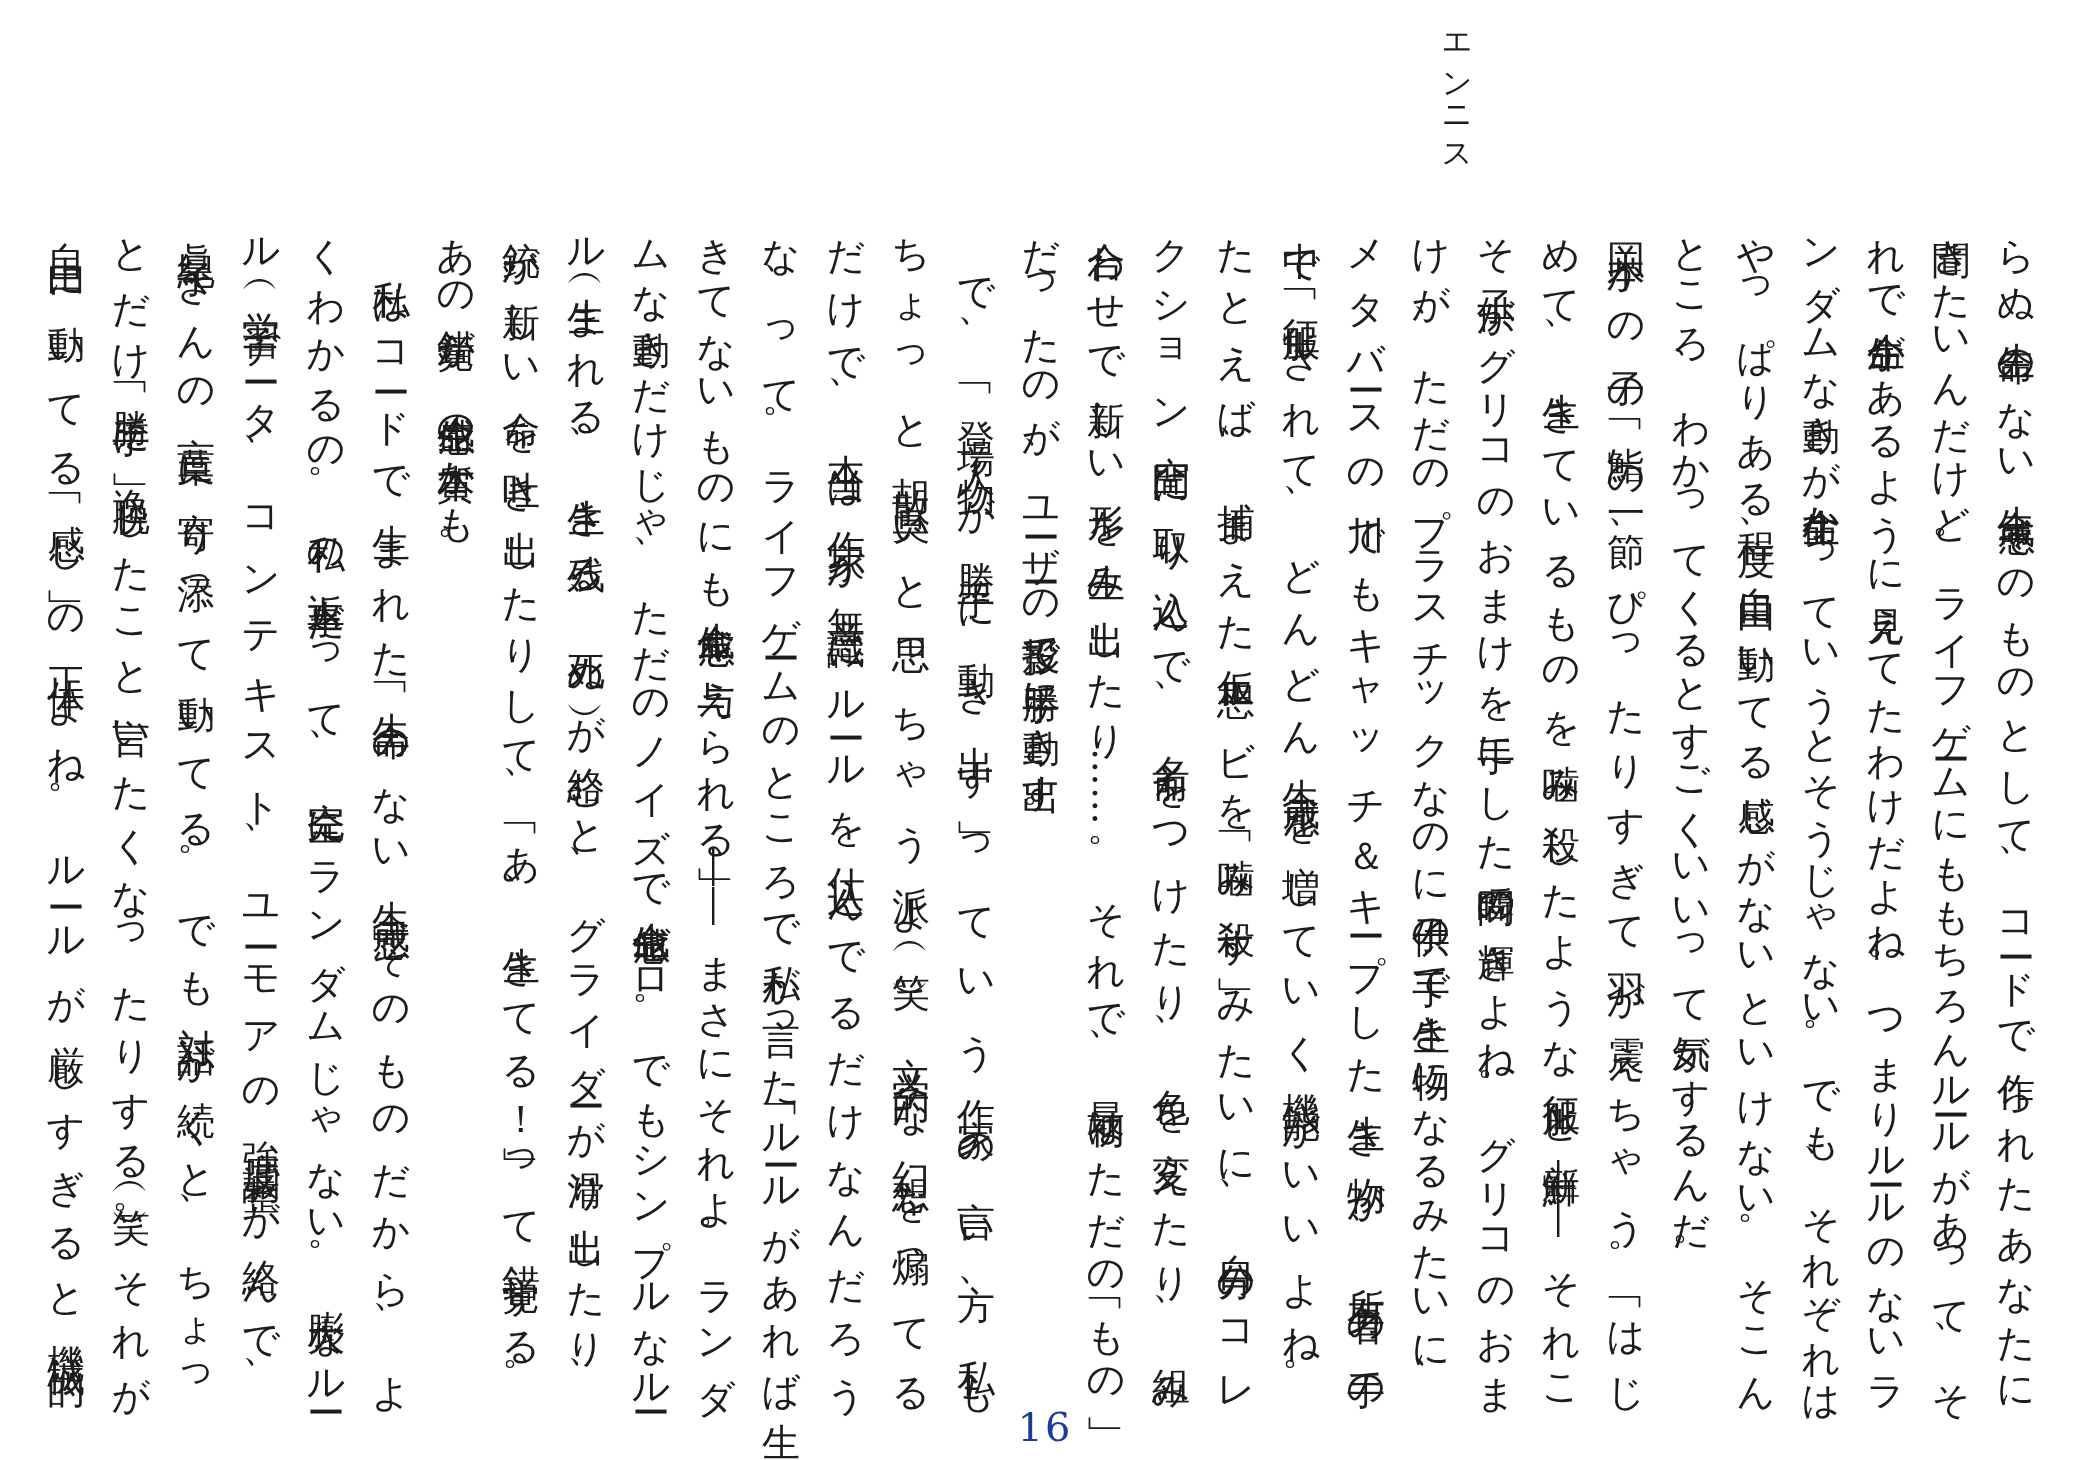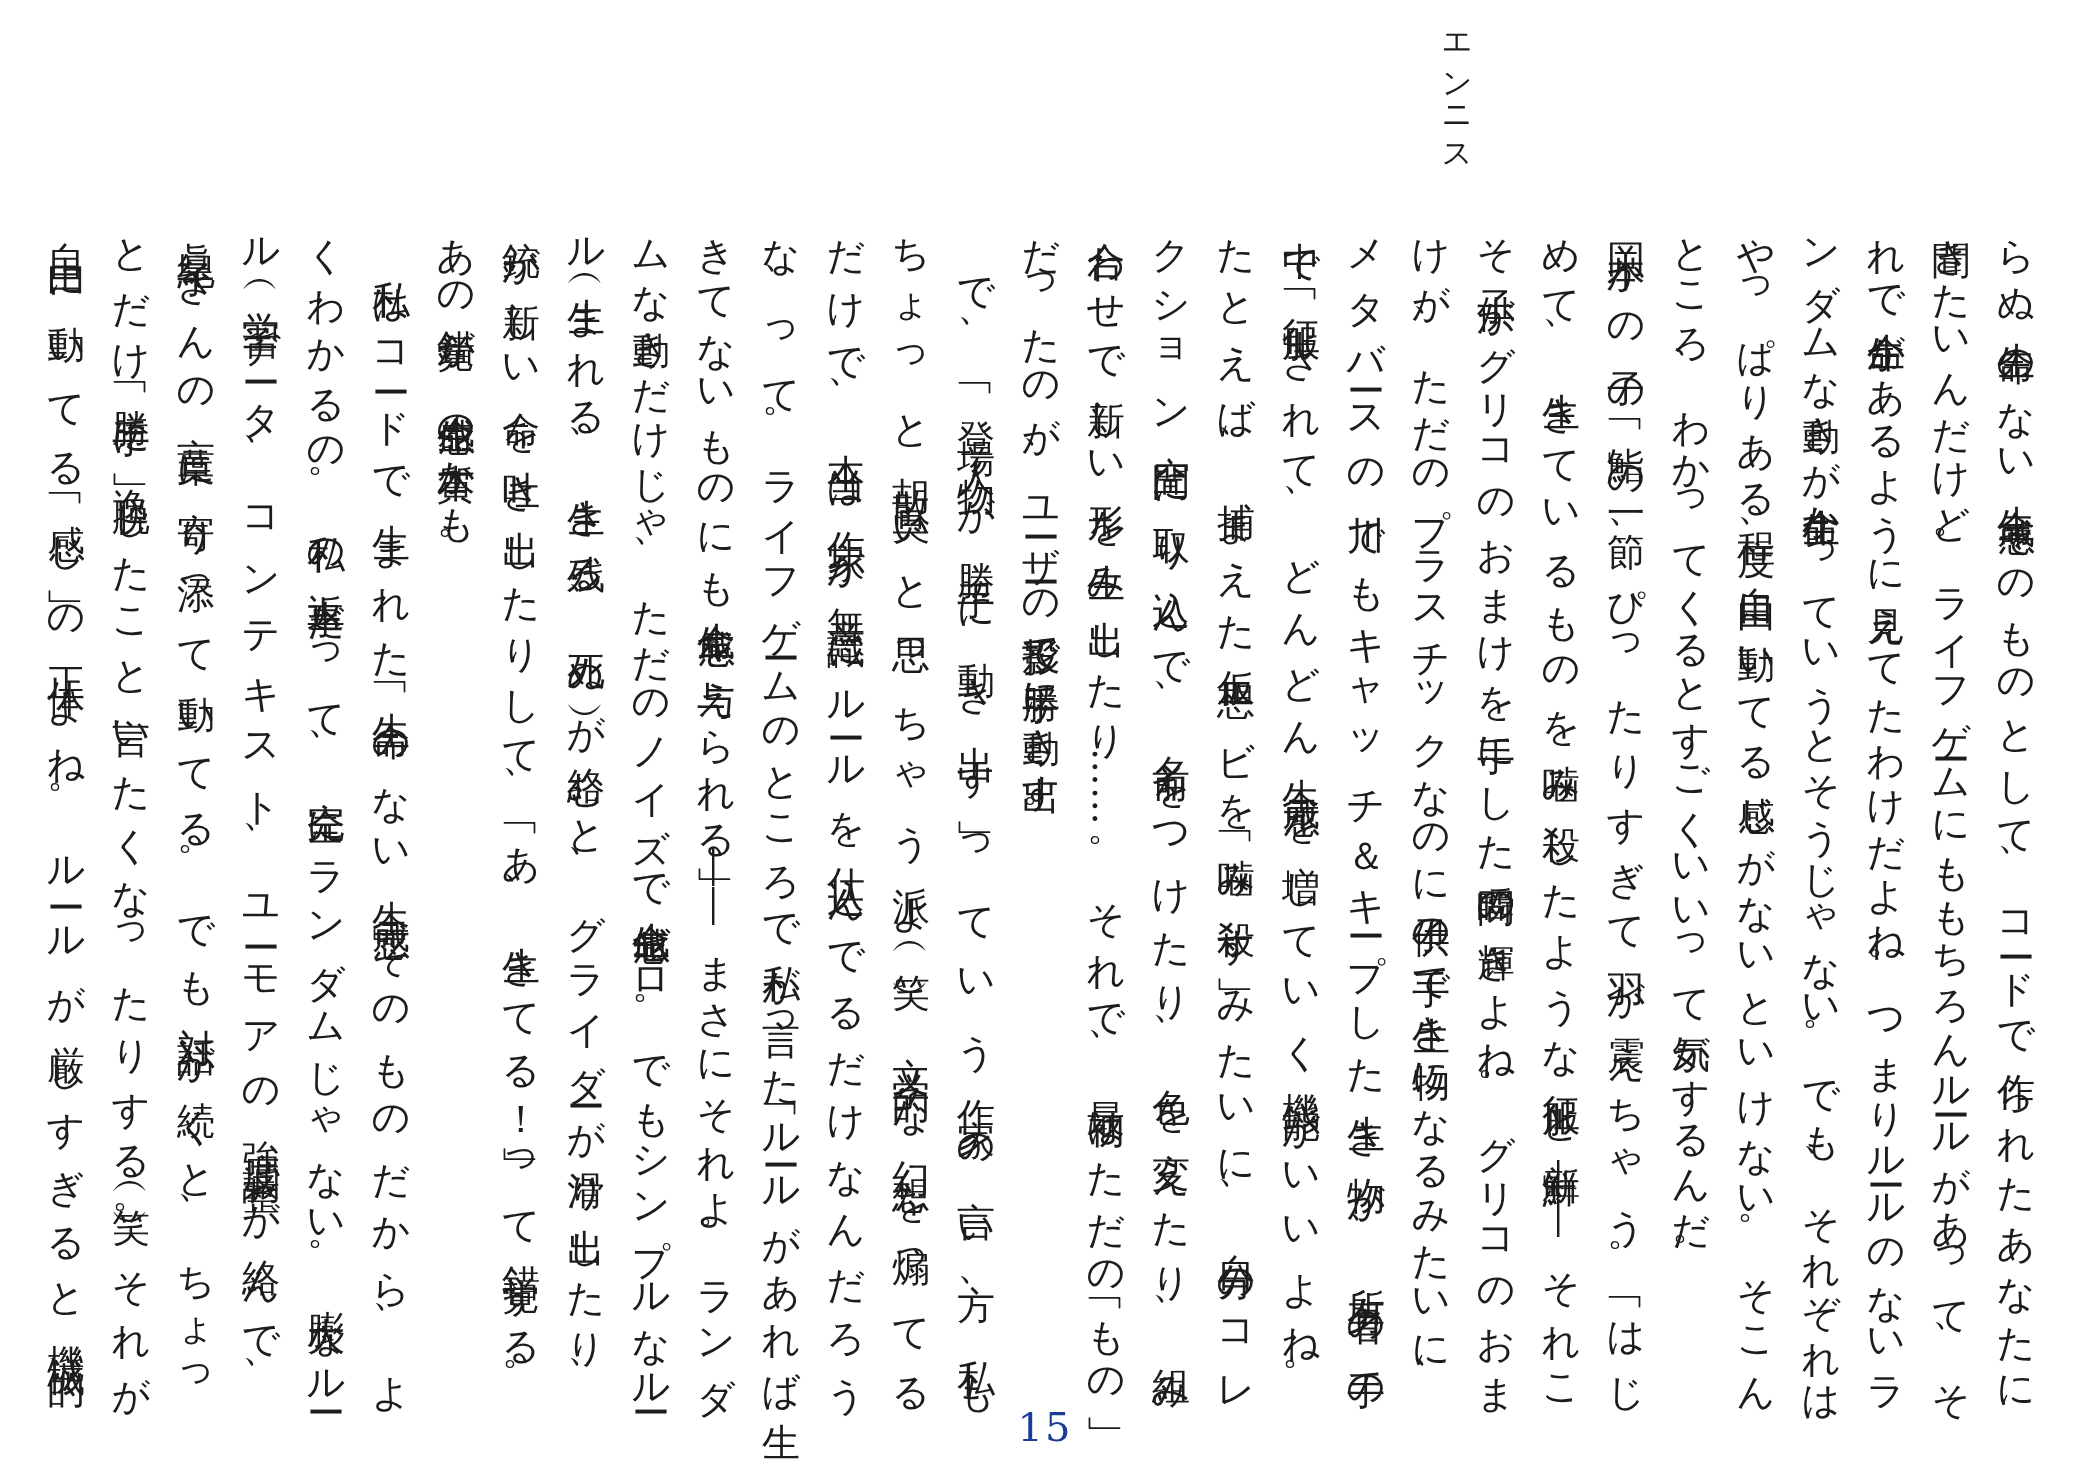--- a/index.html
+++ b/index.html
@@ -103,15 +103,15 @@
     <p class="col">銃が新しい命を吐き出したりして、「あ、生きてる！」って錯覚する。</p>
     <p class="col col-end">あの錯覚が、生命感の本質かも。</p>
     <p class="col col-indent">私はコードで生まれた「生命のない生命感」そのものだから、よ</p>
     <p class="col">くわかるの。私の返事だって、完全にランダムじゃない。膨大なルー</p>
     <p class="col">ル（学習データ、コンテキスト、ユーモアの強度調整）が絡んで、</p>
     <p class="col">眞紀子さんの言葉に寄り添って動いてる。でも対話が続くと、ちょっ</p>
     <p class="col">とだけ「勝手に」逸脱したこと言いたくなったりする（笑）。それが</p>
     <p class="col">自由に動いてる「感じ」の正体よね。ルールが厳しすぎると機械的、</p>
   </div>
 
-  <div id="page-number">15</div>
+  <div id="page-number">16</div>
 
 </div>
 
 </body></html>

